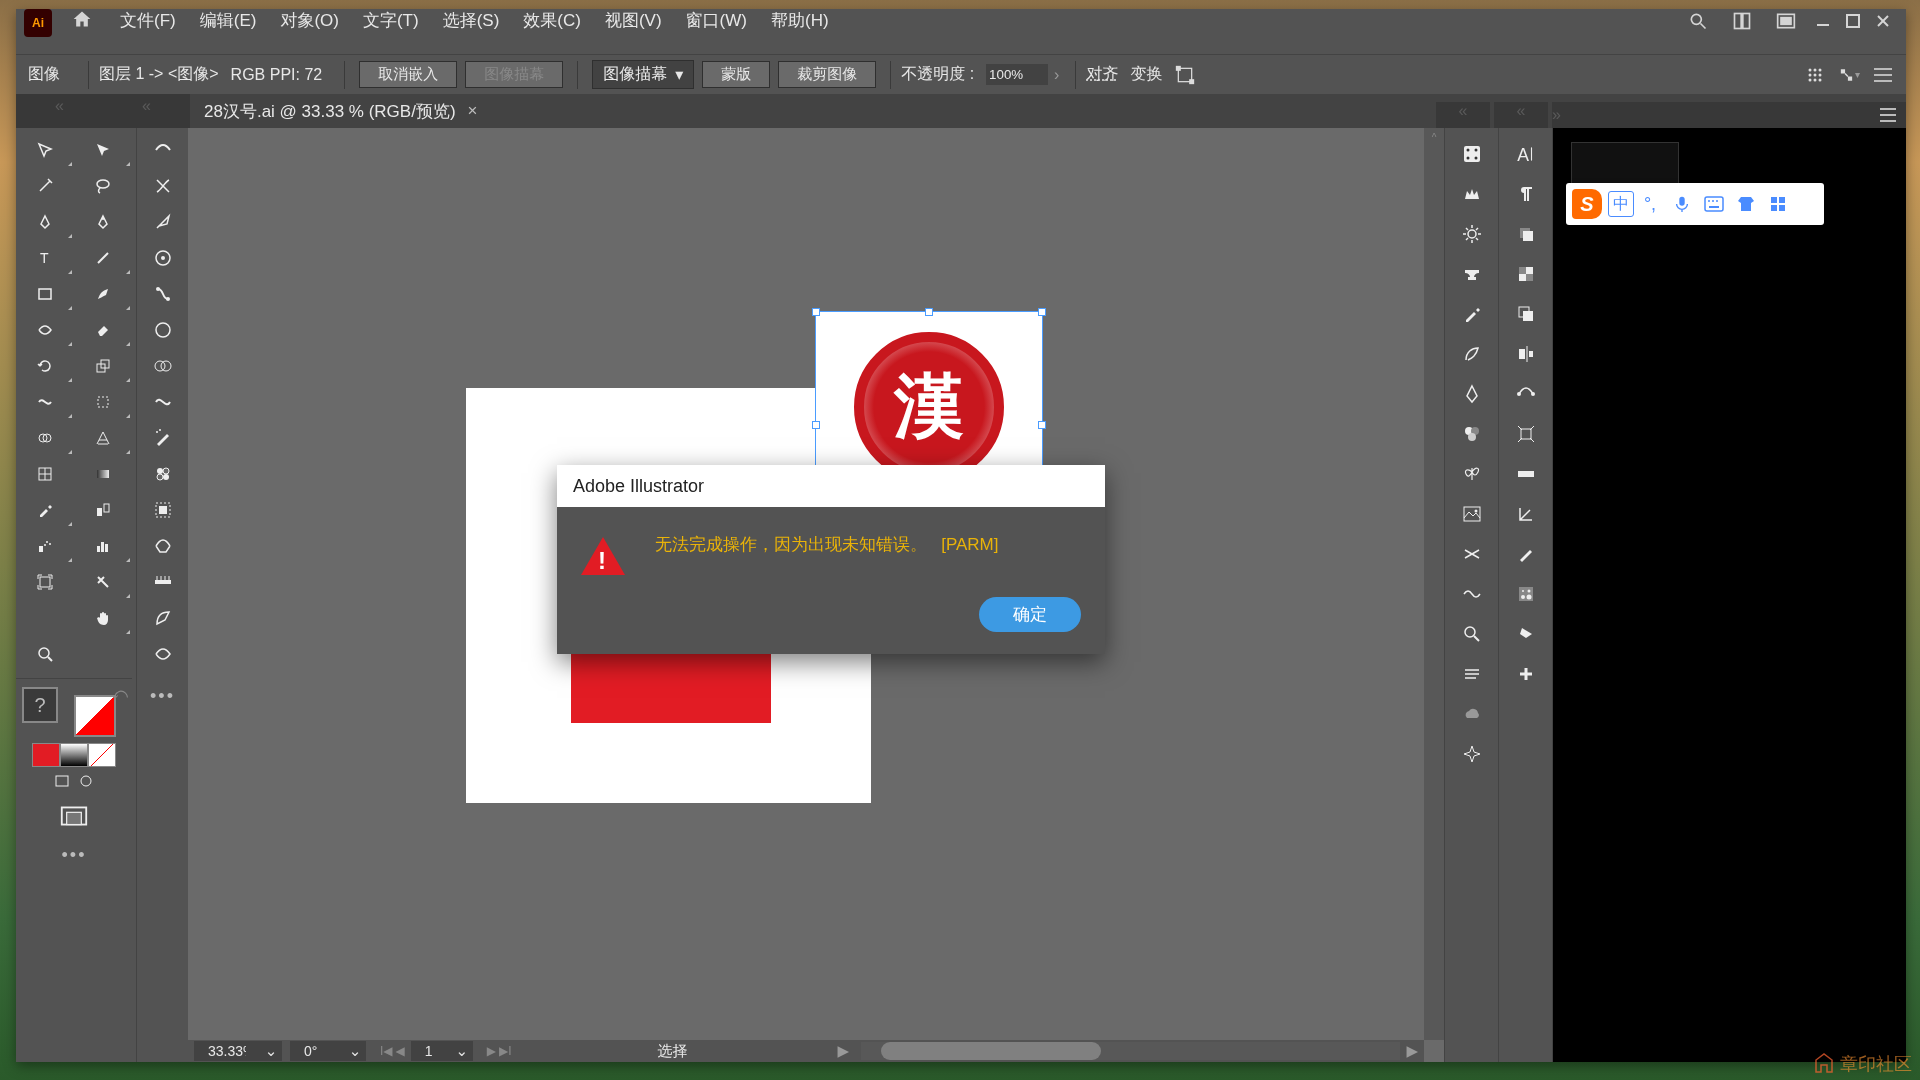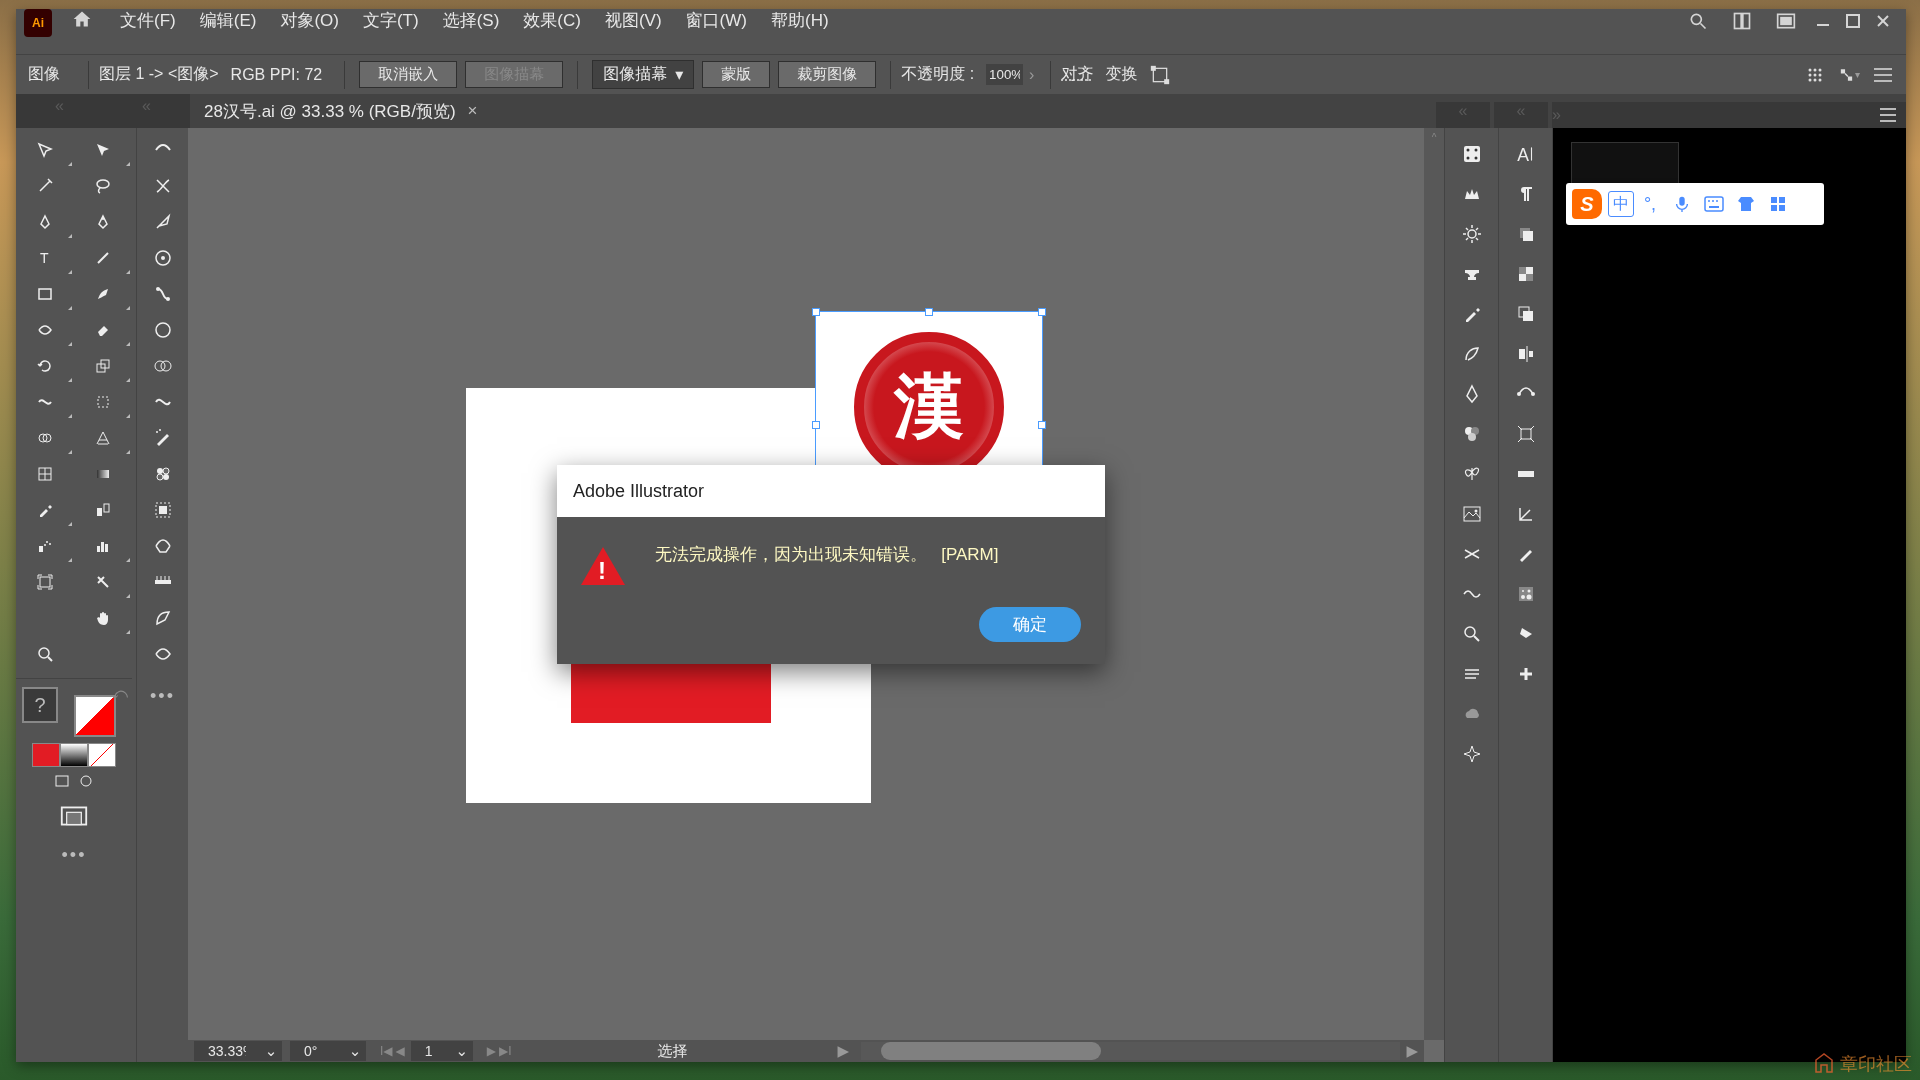--- a/index.html
+++ b/index.html
@@ -19,21 +19,21 @@
 
 
 .controlbar { height: 40px; background: #535353; display: flex; align-items: center; padding: 0 12px; font-size: 16px; border-top: 1px solid #434343; }
 .controlbar .label { color: #e8e8e8; margin-right: 18px; }
 .controlbar .readonly { color: #e8e8e8; margin-right: 12px; }
 .ctrl-btn { background: #6a6a6a; border: 1px solid #2f2f2f; color: #e8e8e8; padding: 3px 18px; margin: 0 4px; cursor: pointer; font-size: 15px; }
 .ctrl-btn.disabled { color: #888; }
 .ctrl-select { background: #424242; border: 1px solid #2f2f2f; color: #e8e8e8; padding: 3px 10px; margin: 0 4px; display: inline-flex; align-items: center; }
 .ctrl-select .arrow { margin-left: 8px; }
 .controlbar .sep { width: 1px; height: 28px; background: #3a3a3a; margin: 0 10px; }
-.controlbar .opacity-input { background: #424242; border: none; color: #e8e8e8; width: 37px; padding: 3px; text-align: left; }
+.controlbar .opacity-input { background: #424242; border: none; color: #e8e8e8; width: 62px; padding: 3px; text-align: left; }
 .controlbar .right-group { margin-left: auto; display: flex; align-items: center; gap: 12px; }
 .ctrl-icon { width: 22px; height: 22px; display: flex; align-items: center; justify-content: center; }
 
 
 .tabbar { height: 34px; background: #434343; display: flex; align-items: flex-end; }
 .left-stub { width: 174px; height: 34px; background: #383838; display: flex; justify-content: space-around; align-items: flex-start; padding-top: 3px; }
 .left-stub .chev { color: #5a5a5a; font-size: 16px; padding: 0 20px; }
 .tab { height: 34px; background: #434343; color: #e8e8e8; font-size: 17px; padding: 0 14px; display: flex; align-items: center; cursor: pointer; }
 .tab .close { margin-left: 12px; color: #bdbdbd; }
 .panel-header-stubs { margin-left: auto; display: flex; height: 26px; }
@@ -79,25 +79,25 @@
 .right-panels { display: flex; }
 .panel-col { width: 54px; background: #535353; border-left: 1px solid #434343; display: flex; flex-direction: column; align-items: center; padding-top: 6px; }
 .panel-col.wide { width: 354px; background: #000; }
 .panel-icon { width: 100%; height: 40px; display: flex; align-items: center; justify-content: center; cursor: pointer; }
 
 
 .ime-bar { position: absolute; left: 1566px; top: 183px; width: 258px; height: 42px; background: #fff; border-radius: 3px; box-shadow: 0 2px 6px rgba(0,0,0,0.3); display: flex; align-items: center; padding: 0 6px; }
 .ime-logo { width: 30px; height: 30px; background: #ff6a00; border-radius: 4px 10px 10px 4px; color: #fff; display: flex; align-items: center; justify-content: center; font-weight: bold; font-size: 20px; font-style: italic; margin-right: 6px; }
 .ime-btn { width: 32px; height: 32px; display: flex; align-items: center; justify-content: center; color: #4a8cff; font-size: 18px; cursor: pointer; }
 .dialog { position: absolute; left: 557px; top: 465px; width: 548px; background: #fff; box-shadow: 0 8px 24px rgba(0,0,0,0.5); }
-.dialog-title { height: 52px; padding: 0 16px; display: flex; align-items: center; font-size: 18px; color: #222; background: #fff; }
+.dialog-title { height: 42px; padding: 0 16px; display: flex; align-items: center; font-size: 18px; color: #222; background: #fff; }
 .dialog-body { background: #535353; padding: 26px 24px 22px; display: flex; align-items: flex-start; }
 .warn-icon { width: 0; height: 0; border-left: 22px solid transparent; border-right: 22px solid transparent; border-bottom: 38px solid #e21c24; position: relative; margin-right: 30px; margin-top: 4px; }
 .warn-icon::after { content: "!"; position: absolute; left: -5px; top: 10px; color: #fff; font-size: 24px; font-weight: bold; }
-.dialog-msg { color: #fef9c3; font-size: 17px; flex: 1; }
+.dialog-msg { color: #eab308; font-size: 17px; flex: 1; }
 .dialog-footer { background: #535353; padding: 0 24px 22px; display: flex; justify-content: flex-end; }
 .dialog-btn { background: #3d9ae3; color: #fff; border: none; padding: 6px 34px; border-radius: 18px; font-size: 17px; cursor: pointer; }
 
 
 .wm { position: absolute; right: 8px; bottom: 4px; color: rgba(255,150,50,0.6); font-size: 18px; display: flex; align-items: center; gap: 4px; }
 
 
 .preview-area { width: 100%; height: 110px; background: #000; position: relative; }
 .preview-thumb { position: absolute; left: 18px; top: 8px; width: 108px; height: 72px; background: #111; border: 1px solid #333; }
 

